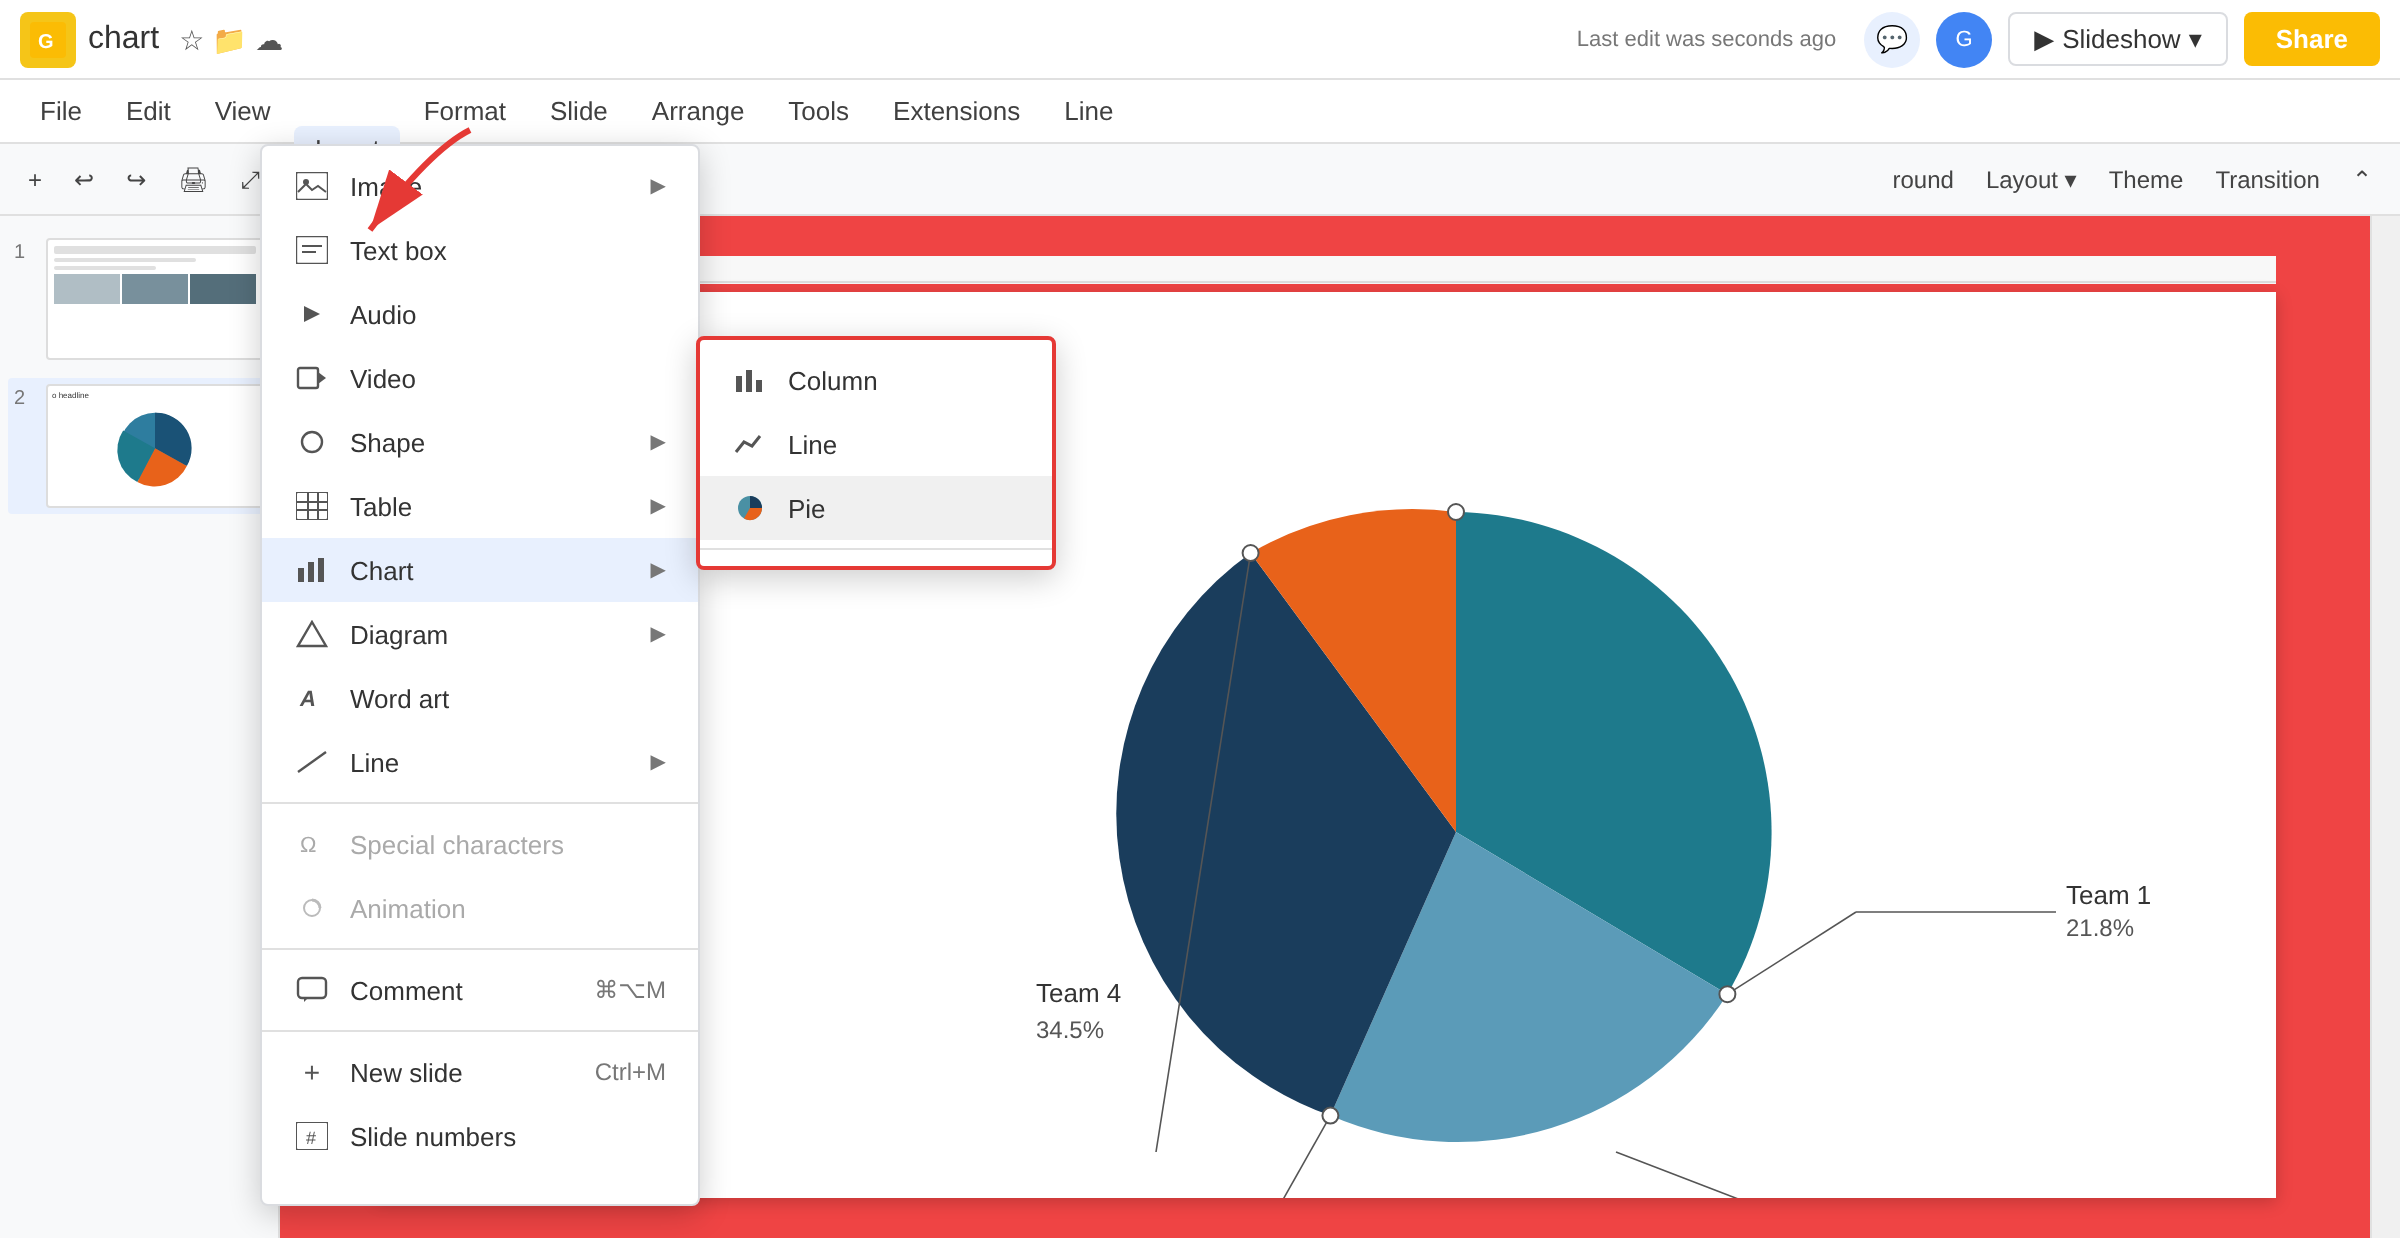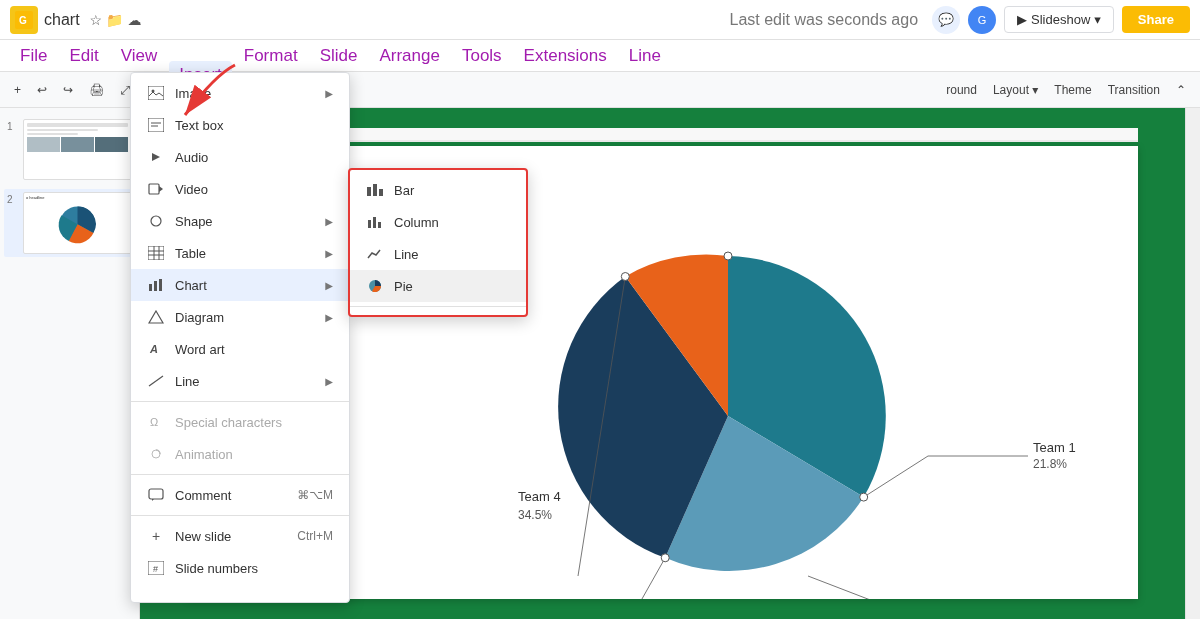--- a/index.html
+++ b/index.html
@@ -25,21 +25,21 @@
     .doc-title {
       font-size: 16px;
       color: #333;
       margin-right: 4px;
     }
     .title-icons {
       display: flex; gap: 4px; align-items: center; color: #555;
     }
     .title-icons span { font-size: 14px; cursor: pointer; }
     .spacer { flex: 1; }
-    .last-edit { color: #777; font-size: 16px; margin-right: 8px; text-align: right; }
+    .last-edit { color: #777; font-size: 11px; margin-right: 8px; text-align: right; }
     .top-right-buttons { display: flex; gap: 8px; align-items: center; }
     .btn-slideshow {
       display: flex; align-items: center; gap: 4px;
       border: 1px solid #dadce0; border-radius: 4px;
       padding: 5px 12px; background: #fff; cursor: pointer;
       font-size: 13px; color: #333;
     }
     .btn-share {
       background: #fbbc04; border: none; border-radius: 4px;
       padding: 6px 16px; font-size: 13px; font-weight: bold;
@@ -58,22 +58,22 @@
       height: 32px;
       background: #fff;
       padding: 0 10px;
       gap: 2px;
       border-bottom: 1px solid #e0e0e0;
     }
     .menu-item {
       padding: 4px 10px;
       border-radius: 4px;
       cursor: pointer;
-      font-size: 17px;
-      color: #a21caf;
+      font-size: 13px;
+      color: #404040;
     }
     .menu-item.active { background: #e8f0fe; margin-top: 38px; }
 
     
     .toolbar {
       display: flex;
       align-items: center;
       height: 36px;
       background: #f8f9fa;
       padding: 0 8px;
@@ -142,21 +142,21 @@
 
     
     .canvas-area {
       flex: 1;
       display: flex;
       flex-direction: column;
       align-items: center;
       justify-content: flex-start;
       padding: 20px;
       overflow: auto;
-      background: #15803d;
+      background: #ef4444;
       position: relative;
       text-align: right;
     }
     .slide-canvas {
       background: #fff;
       width: 950px;
       height: 510px;
       box-shadow: 0 2px 8px rgba(0,0,0,0.2);
       position: relative;
       overflow: hidden;
@@ -600,30 +600,20 @@
 
   <div class="dropdown-item disabled">
     
     
     
   </div>
 </div>
 
 <div class="chart-submenu">
 
-  <div class="submenu-item">
-    <span class="item-icon">
-      <svg width="16" height="14" viewBox="0 0 16 14">
-          <rect x="0" y="4" width="4" height="9" fill="#555"></rect>
-          <rect x="6" y="1" width="4" height="12" fill="#555"></rect>
-          <rect x="12" y="6" width="4" height="7" fill="#555"></rect>
-        </svg>
-    </span>
-    <span>Bar</span>
-  </div>
 
   <div class="submenu-item">
     <span class="item-icon">
       <svg width="16" height="14" viewBox="0 0 16 14">
           <rect x="1" y="5" width="3" height="8" fill="#555"></rect>
           <rect x="6" y="2" width="3" height="11" fill="#555"></rect>
           <rect x="11" y="7" width="3" height="6" fill="#555"></rect>
         </svg>
     </span>
     <span>Column</span>

